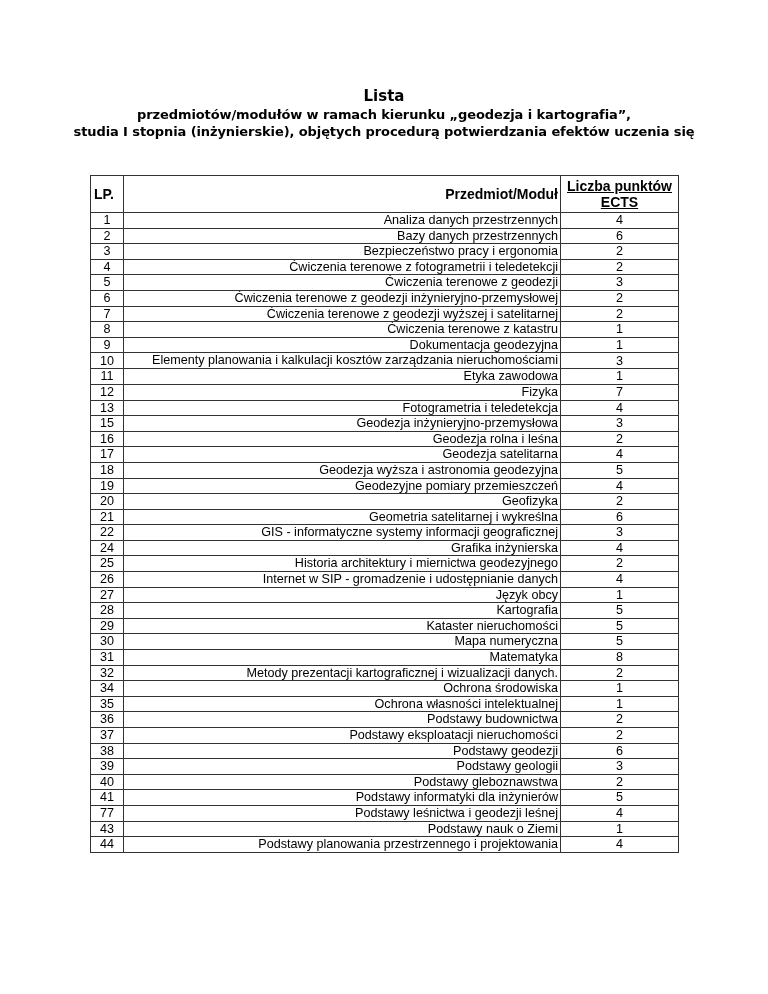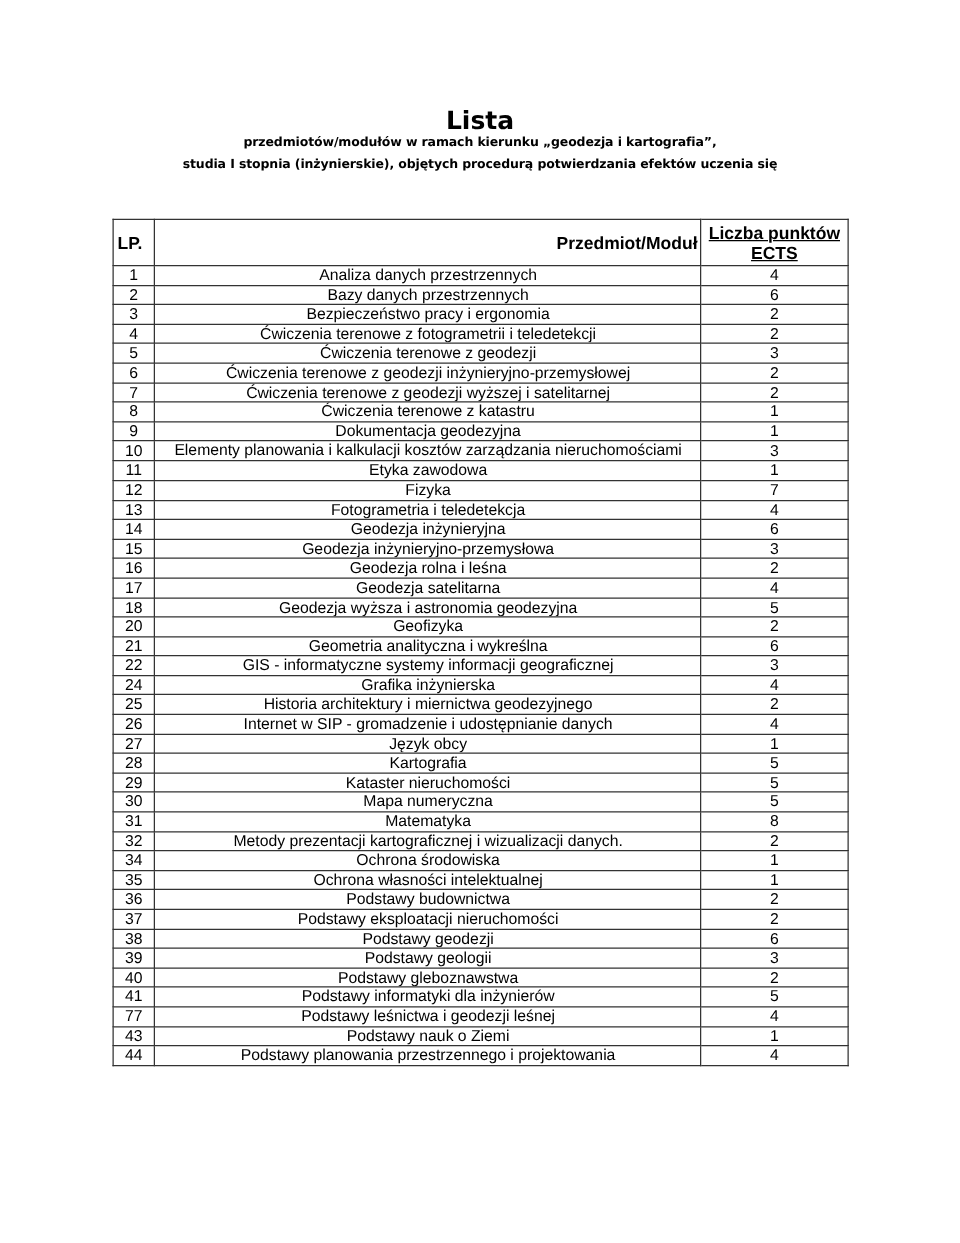--- a/index.html
+++ b/index.html
@@ -1,28 +1,28 @@
 <!DOCTYPE html>
 <html><head>
   <meta charset="utf-8">
   <style>
     html, body { margin: 0; padding: 0; background: #ffffff; }
     body { width: 768px; height: 994px; position: relative; overflow: hidden; color: #000; }
     .title-block { position: absolute; left: 0; top: 86px; width: 768px; text-align: center; font-family: "DejaVu Sans", sans-serif; font-weight: bold; }
-    .title { font-size: 20px; line-height: 20px; }
-    .subtitle { font-size: 10px; line-height: 17px; letter-spacing: -0.1px; }
+    .title { font-size: 15px; line-height: 20px; }
+    .subtitle { font-size: 13px; line-height: 17px; letter-spacing: -0.1px; }
     table { position: absolute; left: 90px; top: 175px; width: 588px; border-collapse: collapse; font-family: "Liberation Sans", sans-serif; font-size: 12.6px; table-layout: fixed; }
     td, th { border: 1px solid #333; padding: 0 2px; line-height: 14.6px; height: 14.6px; white-space: nowrap; overflow: hidden; }
     table { border: 1.6px solid #222; }
     th { font-weight: bold; font-size: 14px; height: 36px; line-height: 16px; }
     th.lp { text-align: left; padding-left: 3px; }
     th.subj { text-align: right; }
     th.ects { text-align: center; white-space: normal; text-decoration: underline; }
     td.lp { text-align: center; padding: 0; }
-    td.subj { text-align: center; padding-left: 3px; margin-top: 12px; }
+    td.subj { text-align: right; padding-left: 3px; margin-top: 12px; }
     td.ects { text-align: center; }
     td.multi { white-space: normal; line-height: 15px; }
     col.c1 { width: 33px; }
     col.c2 { width: 437px; }
     col.c3 { width: 118px; }
   </style>
 </head>
 <body>
 
 <div class="title-block">
@@ -104,52 +104,52 @@
         <td class="lp">12</td>
         <td class="subj">Fizyka</td>
         <td class="ects">7</td>
       </tr>
       <tr>
         <td class="lp">13</td>
         <td class="subj">Fotogrametria i teledetekcja</td>
         <td class="ects">4</td>
       </tr>
       <tr>
-        <td class="lp">14</td>
-        <td class="subj">Geodezja inżynieryjna</td>
-        <td class="ects">6</td>
-      </tr>
-      <tr>
         <td class="lp">15</td>
         <td class="subj">Geodezja inżynieryjno-przemysłowa</td>
         <td class="ects">3</td>
       </tr>
       <tr>
         <td class="lp">16</td>
         <td class="subj">Geodezja rolna i leśna</td>
         <td class="ects">2</td>
       </tr>
       <tr>
         <td class="lp">17</td>
         <td class="subj">Geodezja satelitarna</td>
         <td class="ects">4</td>
       </tr>
       <tr>
         <td class="lp">18</td>
         <td class="subj">Geodezja wyższa i astronomia geodezyjna</td>
         <td class="ects">5</td>
       </tr>
       <tr>
+        <td class="lp">19</td>
+        <td class="subj">Geodezyjne pomiary przemieszczeń</td>
+        <td class="ects">4</td>
+      </tr>
+      <tr>
         <td class="lp">20</td>
         <td class="subj">Geofizyka</td>
         <td class="ects">2</td>
       </tr>
       <tr>
         <td class="lp">21</td>
-        <td class="subj">Geometria analityczna i wykreślna</td>
+        <td class="subj">Geometria satelitarnej i wykreślna</td>
         <td class="ects">6</td>
       </tr>
       <tr>
         <td class="lp">22</td>
         <td class="subj">GIS - informatyczne systemy informacji geograficznej</td>
         <td class="ects">3</td>
       </tr>
       <tr>
         <td class="lp">24</td>
         <td class="subj">Grafika inżynierska</td>

